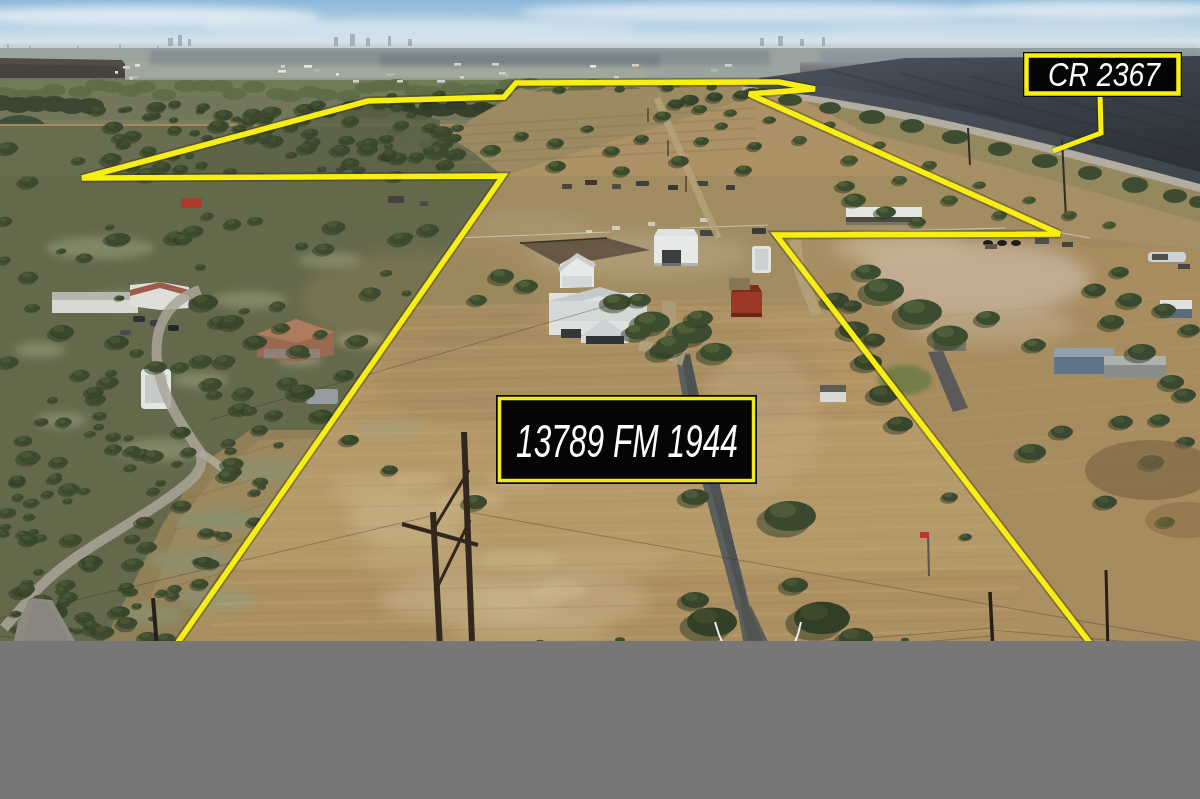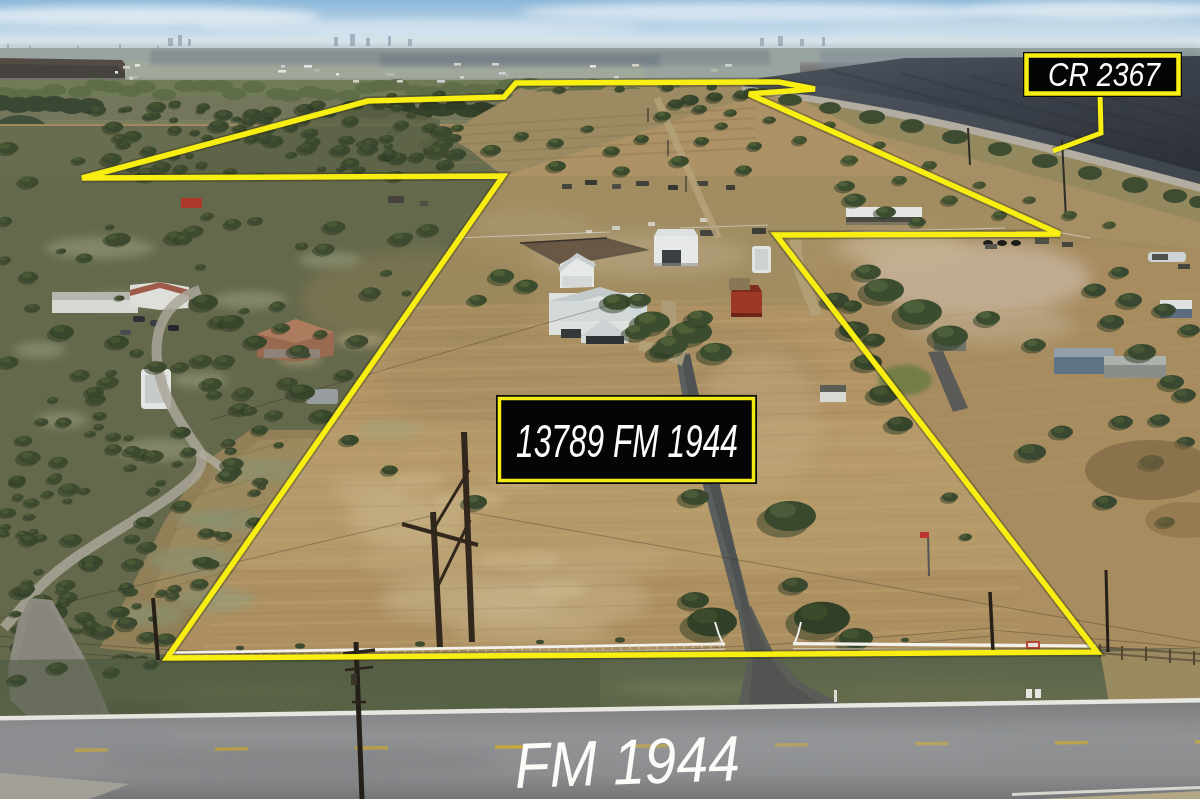--- a/index.html
+++ b/index.html
@@ -1,14 +1,14 @@
 <!DOCTYPE html>
 <html><head><meta charset="utf-8"><style>
 html,body{margin:0;padding:0;background:#777;}
-.wrap{width:1200px;height:799px;overflow:hidden;position:relative;font-family:"Liberation Sans", sans-serif;text-align:center;}
+.wrap{width:1200px;height:641px;overflow:hidden;position:relative;font-family:"Liberation Sans", sans-serif;text-align:center;}
 </style></head><body>
 <div class="wrap">
 <svg width="1200" height="799" viewBox="0 0 1200 799">
 <defs>
 <linearGradient id="sky" x1="0" y1="0" x2="0" y2="1">
  <stop offset="0" stop-color="#8cb8da"></stop>
  <stop offset="0.35" stop-color="#accbe2"></stop>
  <stop offset="0.7" stop-color="#cfe2ee"></stop>
  <stop offset="1" stop-color="#c9d9e4"></stop>
 </linearGradient>

